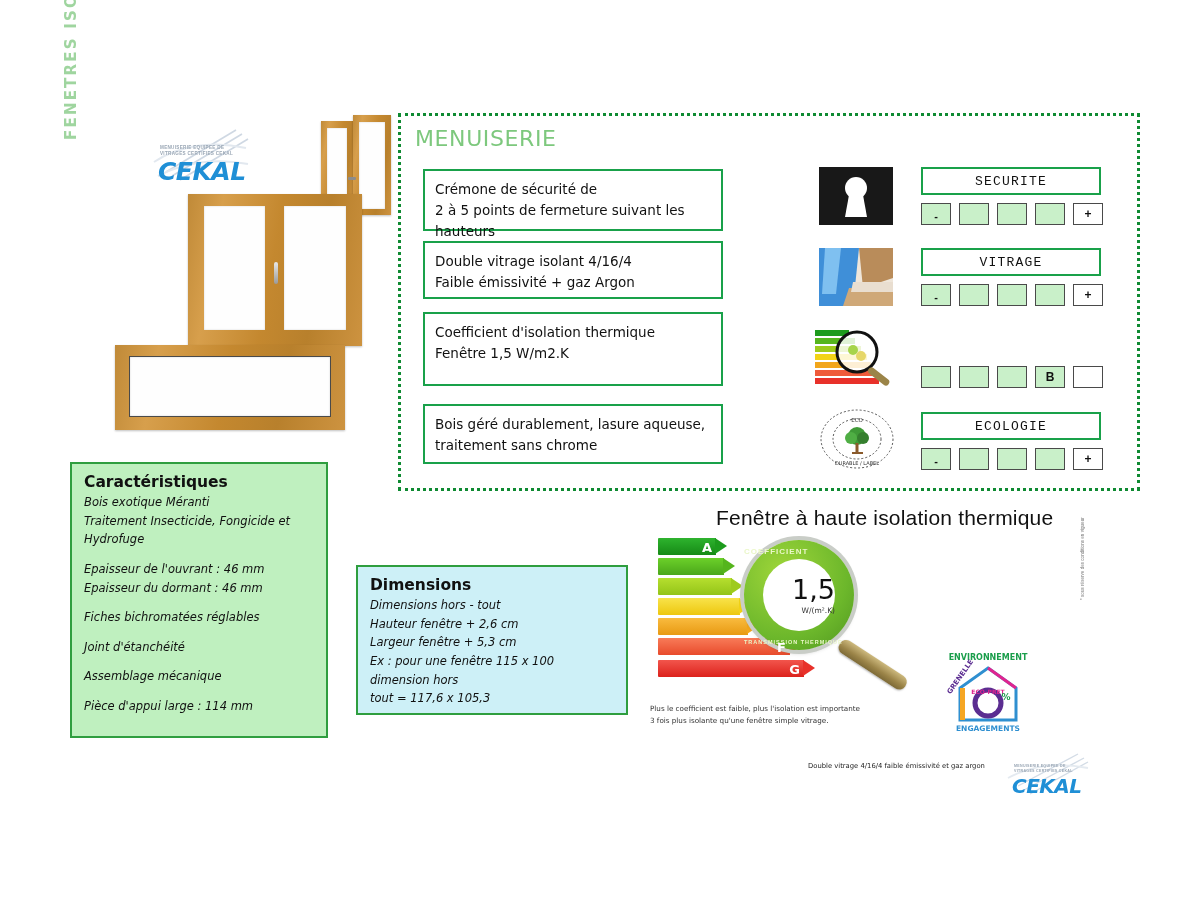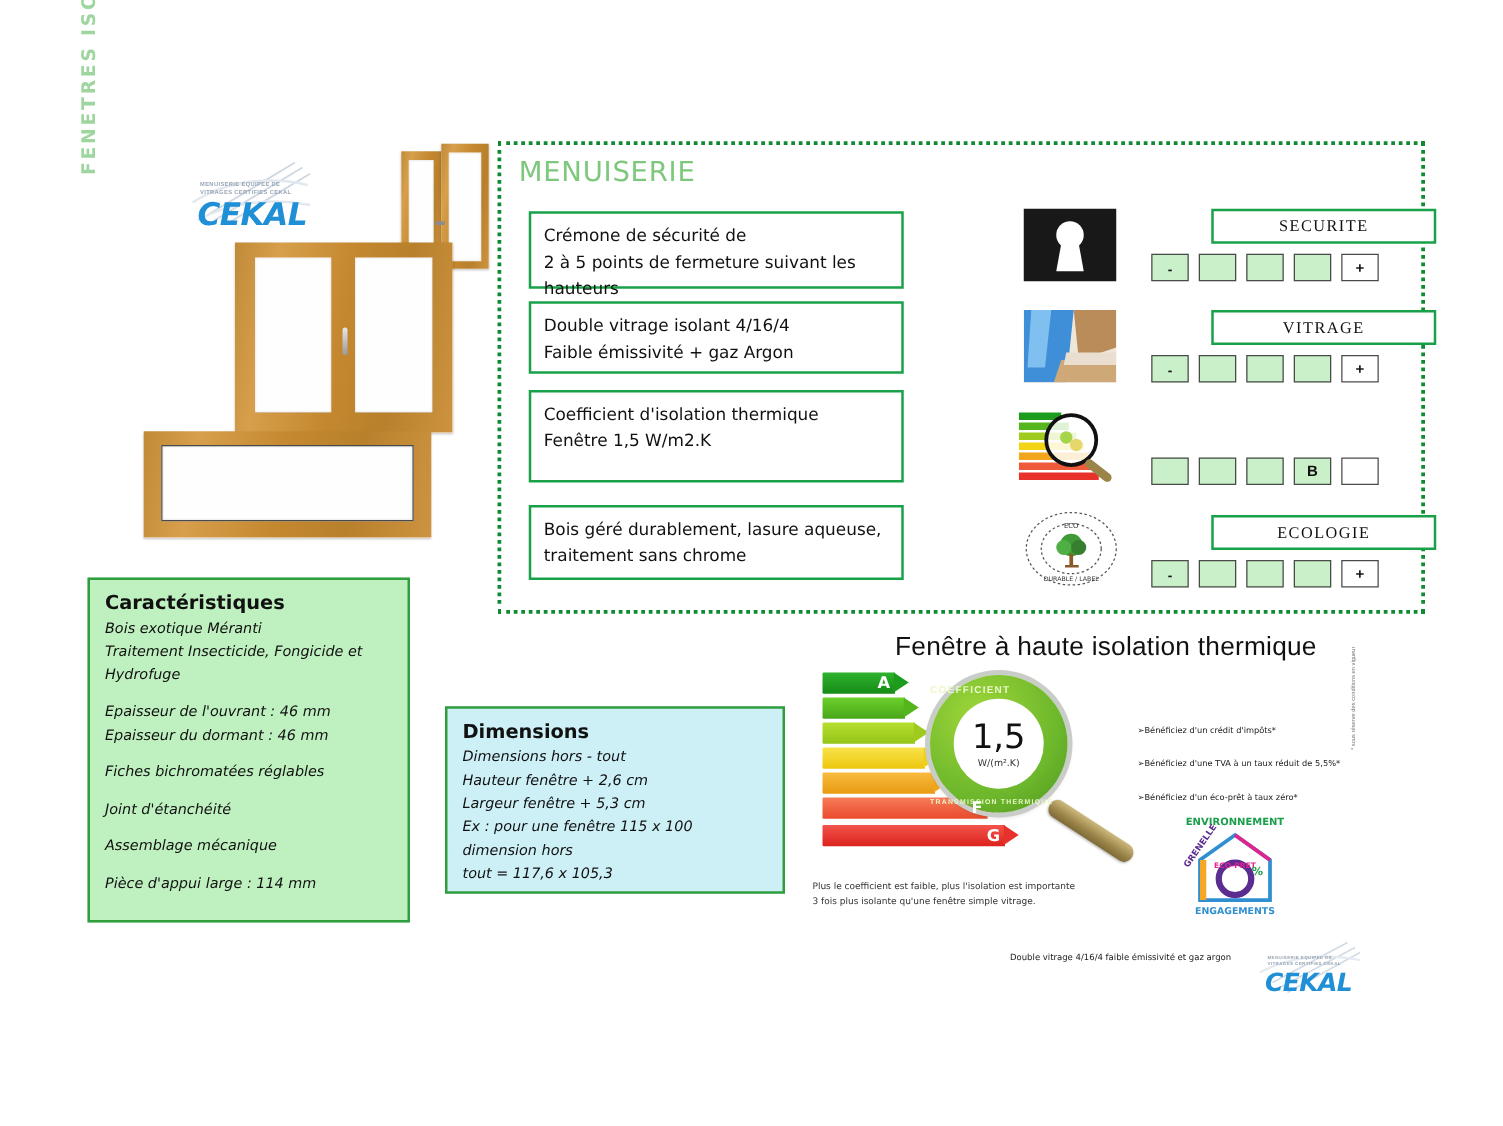--- a/index.html
+++ b/index.html
@@ -57,22 +57,21 @@
     font-size:13.5px;color:#111;line-height:1.55;
     font-family:"DejaVu Sans", sans-serif;
   }
 
   
   .rate-icon{position:absolute;}
   .rate-label{
     position:absolute;border:2px solid #19a14a;background:#fff;box-sizing:border-box;
     display:flex;align-items:center;justify-content:center;
     font-size:13px;color:#111;letter-spacing:1.2px;
-    font-family:Liberation Serif, serif;
-    margin-left:48px;
+    font-family:Liberation Mono, monospace;
   }
   .seg-row{position:absolute;display:flex;gap:8px;}
   .seg{
     width:30px;height:22px;border:1.6px solid #4a4a4a;box-sizing:border-box;
     display:flex;align-items:flex-end;justify-content:center;
     font-size:11px;font-weight:bold;color:#111;line-height:1;
     padding-bottom:2px;
   }
   .seg.on{background:#c9f0c9;}
   .seg.off{background:#fff;}
@@ -117,21 +116,21 @@
     font-family:"DejaVu Sans", sans-serif;z-index:3;
   }
   .magnifier{position:absolute;left:86px;top:2px;width:110px;height:110px;}
   .mag-ring{
     position:absolute;inset:0;border-radius:50%;
     background:radial-gradient(circle at 35% 30%,#9fd63a,#6cb72b 62%,#4f9520 100%);
     box-shadow:0 0 0 4px #c9cdc7, 0 2px 5px rgba(0,0,0,.35);
   }
   .mag-inner{
     position:absolute;left:19px;top:19px;right:19px;bottom:19px;border-radius:50%;
-    background:#fff;display:flex;flex-direction:column;align-items:center;justify-content:center;
+    background:#fff;display:flex;flex-direction:column;align-items:flex-end;justify-content:center;
   }
   .mag-val{font-size:27px;color:#111;line-height:1;font-family:"DejaVu Sans", sans-serif;}
   .mag-unit{font-size:7.5px;color:#333;margin-top:3px;font-family:"DejaVu Sans", sans-serif;}
   .mag-arc-top,.mag-arc-bot{
     position:absolute;left:0;right:0;color:#eaf7c8;
     font-size:8px;font-weight:bold;letter-spacing:1px;
   }
   .mag-handle{
     position:absolute;left:96px;top:96px;width:78px;height:15px;
     background:linear-gradient(180deg,#cdb97e,#9b8448 60%,#7d6a37);
@@ -368,25 +367,20 @@
         </div>
       </div>
     </div>
   </div>
 
   <div class="energy-note">
     <div>Plus le coefficient est faible, plus l'isolation est importante</div>
     <div>3 fois plus isolante qu'une fenêtre simple vitrage.</div>
   </div>
 
-  <div class="bullet-list">
-    <div>➢Bénéficiez d'un crédit d'impôts*</div>
-    <div>➢Bénéficiez d'une TVA à un taux réduit de 5,5%*</div>
-    <div>➢Bénéficiez d'un éco-prêt à taux zéro*</div>
-  </div>
 
   <div class="side-note">* sous réserve des conditions en vigueur</div>
 
   <div class="grenelle">
     <svg width="96" height="86" viewBox="0 0 96 86">
       <path d="M48 20 L76 40 V72 H20 V40 Z" fill="none" stroke="#2f8fd0" stroke-width="3"></path>
       <path d="M48 20 L76 40" stroke="#e0248f" stroke-width="3" fill="none"></path>
       <rect x="20" y="40" width="5" height="32" fill="#f5a623"></rect>
       <circle cx="48" cy="55" r="13" fill="none" stroke="#5b2d91" stroke-width="5"></circle>
       <text x="48" y="46" font-size="6" fill="#e0248f" text-anchor="middle" font-weight="bold" font-family="DejaVu Sans">ECO-PRET</text>

